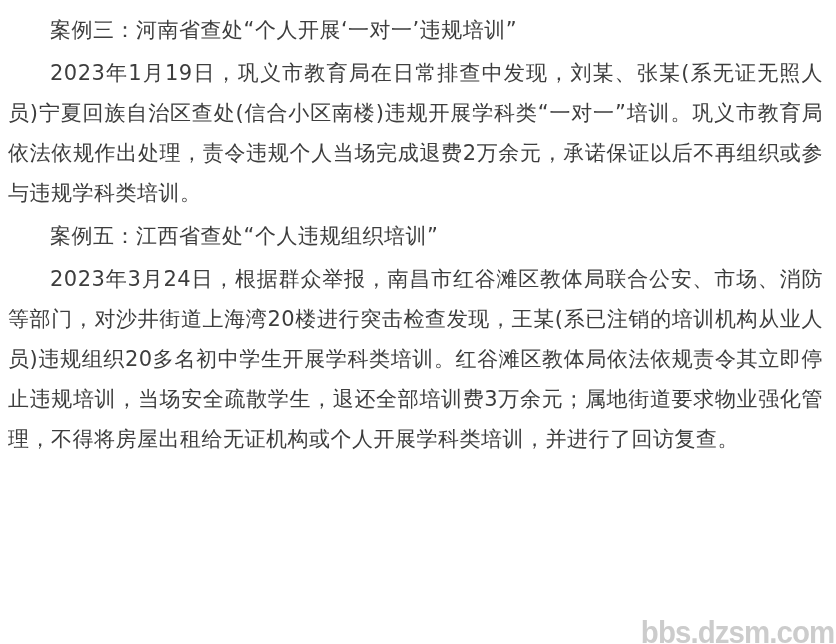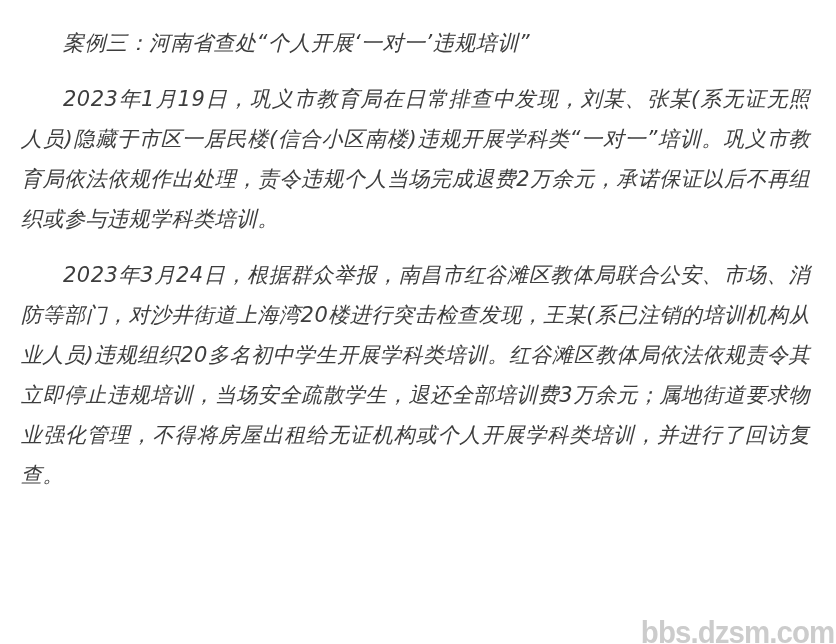--- a/index.html
+++ b/index.html
@@ -21,23 +21,22 @@
     width: 836px;
     box-sizing: border-box;
     padding: 7px 10px 0 5px;
     color: #3d3d3d;
     font-size: 21px;
     line-height: 40px;
     text-align: justify;
     letter-spacing: 0.5px;
   }
   .doc p {
-    margin: 16px;
+    margin: 3px;
     text-indent: 2em;
-    font-style: italic;
   }
   .watermark {
     position: absolute;
     right: 2px;
     bottom: -7px;
     font-family: "Liberation Sans", sans-serif;
     font-weight: bold;
     font-size: 32px;
     letter-spacing: -1px;
     transform: scaleX(0.92);
@@ -45,17 +44,18 @@
     color: #cccccc;
     white-space: nowrap;
     pointer-events: none;
   }
 </style>
 </head>
 <body>
 
 <div class="doc">
   <p>案例三：河南省查处“个人开展‘一对一’违规培训”</p>
-  <p>2023年1月19日，巩义市教育局在日常排查中发现，刘某、张某(系无证无照人员)隐藏于市区一居民楼(信合小区南楼)违规开展学科类“一对一”培训。巩义市教育局依法依规作出处理，责令违规个人当场完成退费2万余元，承诺保证以后不再组织或参与违规学科类培训。</p>
+  <p>2023年1月19日，巩义市教育局在日常排查中发现，刘某、张某(系无证无照人员)宁夏回族自治区查处(信合小区南楼)违规开展学科类“一对一”培训。巩义市教育局依法依规作出处理，责令违规个人当场完成退费2万余元，承诺保证以后不再组织或参与违规学科类培训。</p>
+  <p>案例五：江西省查处“个人违规组织培训”</p>
   <p>2023年3月24日，根据群众举报，南昌市红谷滩区教体局联合公安、市场、消防等部门，对沙井街道上海湾20楼进行突击检查发现，王某(系已注销的培训机构从业人员)违规组织20多名初中学生开展学科类培训。红谷滩区教体局依法依规责令其立即停止违规培训，当场安全疏散学生，退还全部培训费3万余元；属地街道要求物业强化管理，不得将房屋出租给无证机构或个人开展学科类培训，并进行了回访复查。</p>
 </div>
 
 <div class="watermark">bbs.dzsm.com</div>
 
 </body></html>

